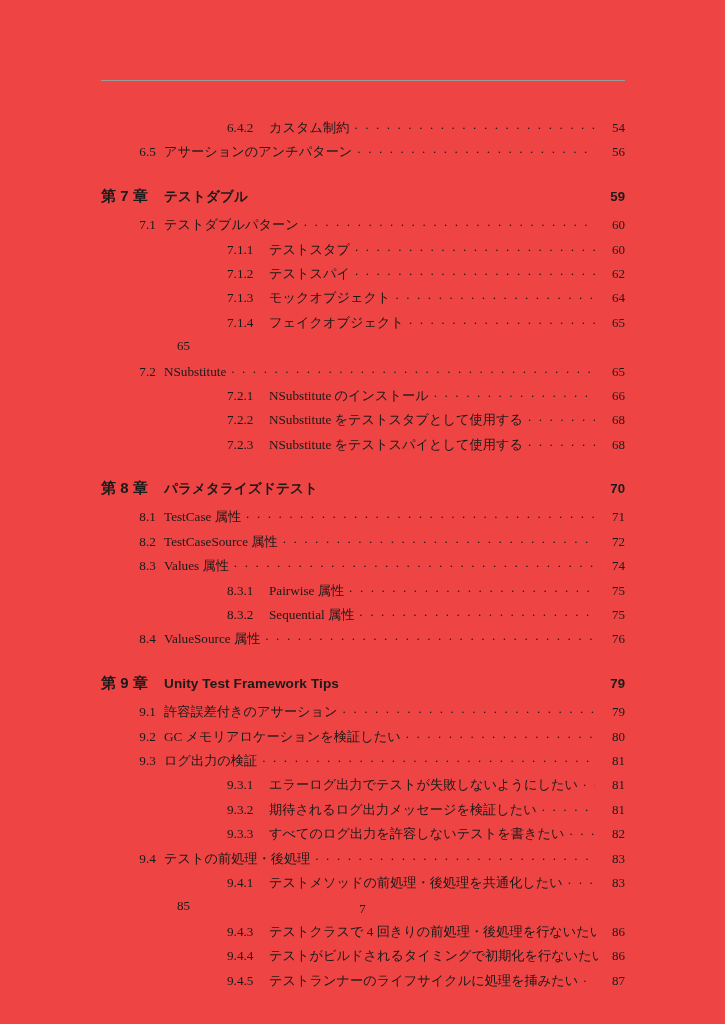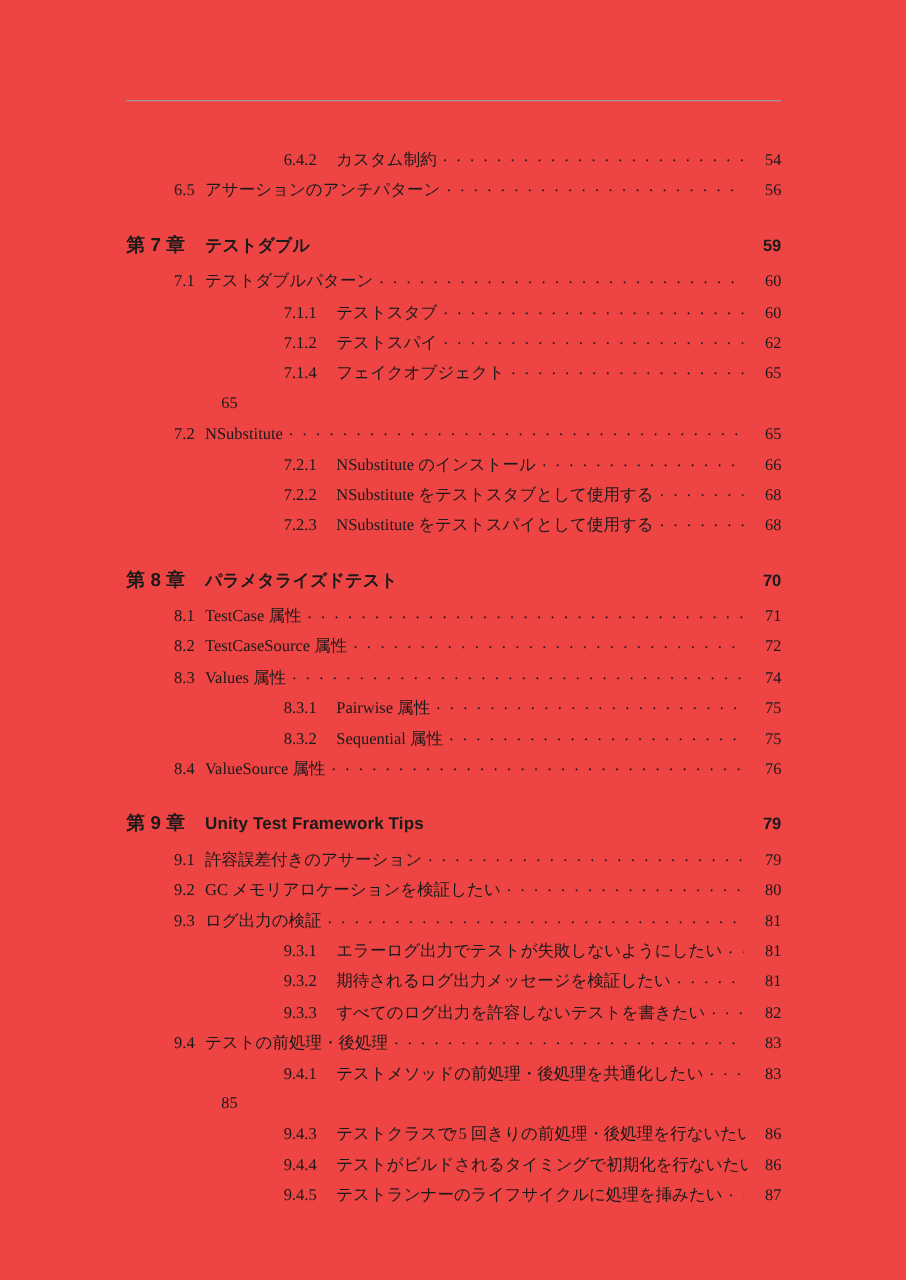--- a/index.html
+++ b/index.html
@@ -216,20 +216,30 @@
           <span class="subnum">7.1.2</span>
           <span class="title">テストスパイ</span>
           <span class="leader"></span>
         </span>
         <span class="pageno">62</span>
       </div>
       <div class="row lvl-sub">
         <span class="num"></span>
         <span class="gap"></span>
         <span class="title-wrap">
+          <span class="subnum">7.1.3</span>
+          <span class="title">モックオブジェクト</span>
+          <span class="leader"></span>
+        </span>
+        <span class="pageno">64</span>
+      </div>
+      <div class="row lvl-sub">
+        <span class="num"></span>
+        <span class="gap"></span>
+        <span class="title-wrap">
           <span class="subnum">7.1.4</span>
           <span class="title">フェイクオブジェクト</span>
           <span class="leader"></span>
         </span>
         <span class="pageno">65</span>
       </div>
       <div class="row lvl-sub">
         <span class="num"></span>
         <span class="gap"></span>
         <span class="pageno">65</span>
@@ -426,21 +436,21 @@
       <div class="row lvl-sub">
         <span class="num"></span>
         <span class="gap"></span>
         <span class="pageno">85</span>
       </div>
       <div class="row lvl-sub">
         <span class="num"></span>
         <span class="gap"></span>
         <span class="title-wrap">
           <span class="subnum">9.4.3</span>
-          <span class="title">テストクラスで 5 回きりの前処理・後処理を行ないたい</span>
+          <span class="title">テストクラスで 4 回きりの前処理・後処理を行ないたい</span>
           <span class="leader"></span>
         </span>
         <span class="pageno">86</span>
       </div>
       <div class="row lvl-sub">
         <span class="num"></span>
         <span class="gap"></span>
         <span class="title-wrap">
           <span class="subnum">9.4.4</span>
           <span class="title">テストがビルドされるタイミングで初期化を行ないたい</span>

